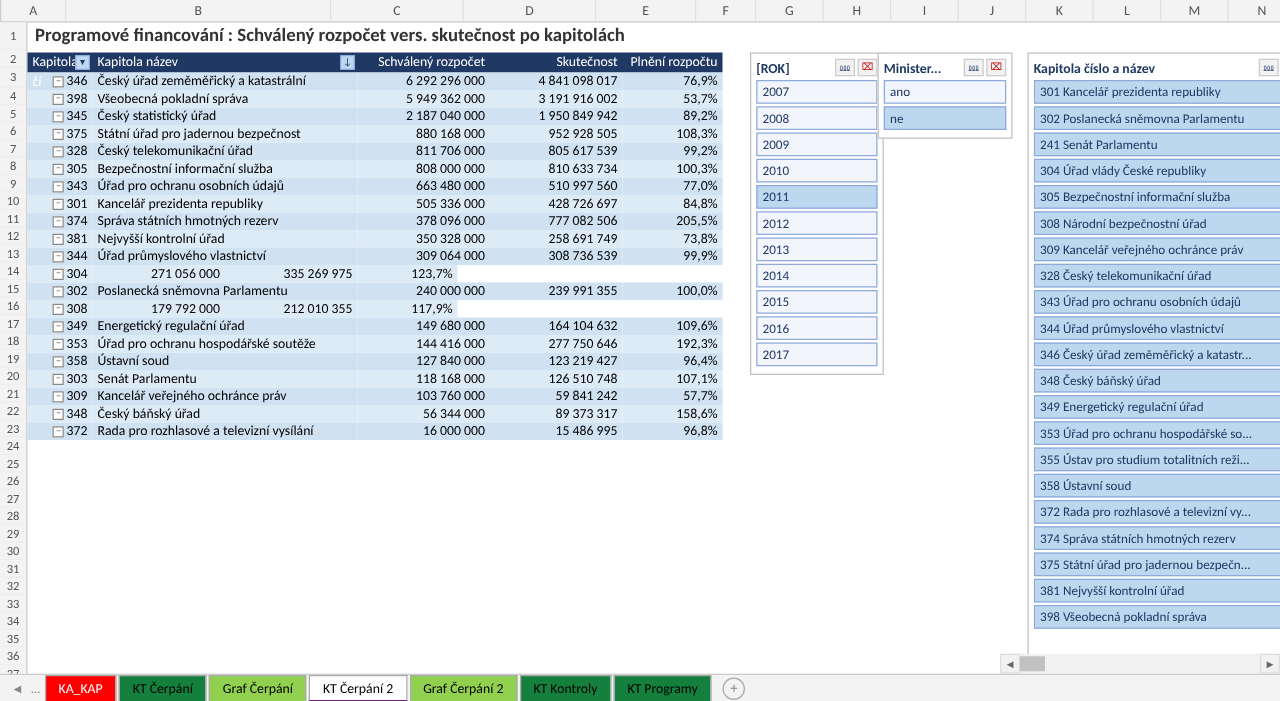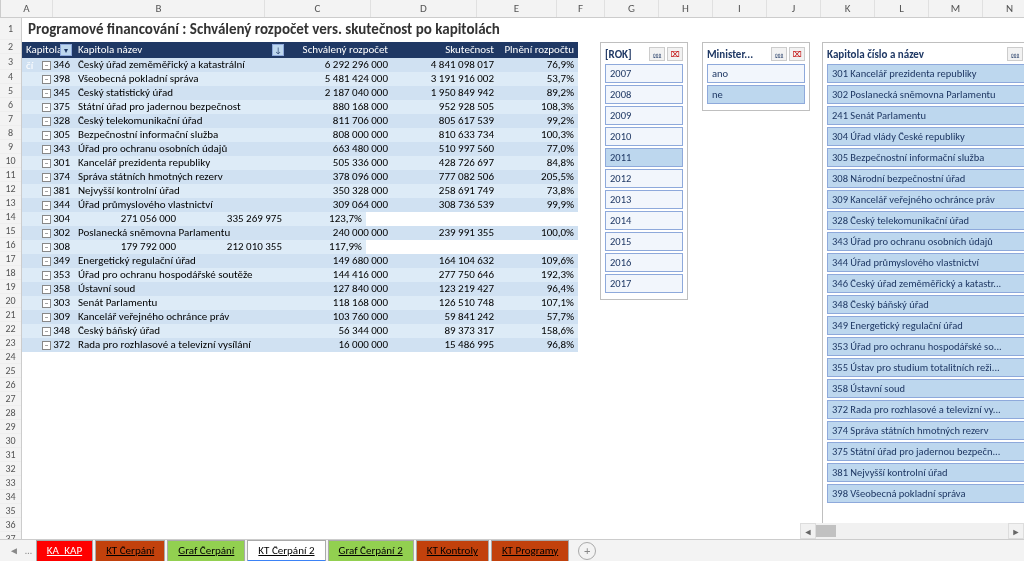--- a/index.html
+++ b/index.html
@@ -37,41 +37,41 @@
 
 
 .slicer { position:absolute; border:1px solid #bfbfbf; background:#fff; padding:4px;}
 .slicer-h { display:flex; align-items:center; margin-bottom:3px;}
 .slicer-h .ttl{ font-weight:bold; color:#1f3864; flex:1; font-size:11px;}
 .slicer-h .ic{ width:16px; height:14px; border:1px solid #ccc; margin-left:2px; display:flex; align-items:center; justify-content:center; font-size:8px; color:#c00000; background:#f2f2f2;}
 .slicer-h .ic.multi{color:#1f3864;}
 .slicer-item { border:1px solid #8ea9db; background:#f2f6fc; padding:2px 4px; margin-bottom:2px; cursor:pointer; color:#1f3864; font-size:10.5px; white-space:nowrap; overflow:hidden; text-overflow:ellipsis;}
 .slicer-item.sel { background:#bdd7ee;}
 
-.rok-sl { left:578px; top:24px; width:88px;}
+.rok-sl { left:578px; top:24px; width:107px;}
 .min-sl { left:680px; top:24px; width:108px;}
 .kap-sl { left:800px; top:24px; width:224px; height:490px;}
 .kap-body{ height:452px; overflow:hidden; position:relative;}
 .kap-sb { position:absolute; right:0; top:20px; bottom:4px; width:16px; background:#f1f1f1;}
 .kap-sb .th{ position:absolute; left:2px; right:2px; top:0; height:60px; background:#c1c1c1;}
 
 
 .h-scroll{position:absolute; bottom:22px; left:800px; right:0; height:16px; background:#f1f1f1; display:flex; align-items:center;}
 .h-scroll .arrow{width:16px;height:16px;display:flex;align-items:center;justify-content:center;color:#666;font-size:9px;border:1px solid #ddd;}
 .h-scroll .track{flex:1;height:16px;position:relative;}
 .h-scroll .thumb{position:absolute;left:0;width:20px;top:2px;bottom:2px;background:#c1c1c1;}
 
 
 .tabs { position:absolute; bottom:0; left:0; right:0; height:22px; background:#f3f3f3; display:flex; align-items:center; padding-left:6px; border-top:1px solid #ccc;}
 .tabs .nav{ color:#888; margin:0 3px; font-size:10px;}
-.tab { padding:3px 10px; margin:16px 1px; border:1px solid #aaa; background:#fff; cursor:pointer; font-size:11px;text-decoration:underline;}
+.tab { padding:3px 10px; margin:16px 1px; border:1px solid #aaa; background:#fff; cursor:pointer; font-size:11px;}
 .tab.red{background:#ff0000;color:#fff;}
-.tab.yellow{background:#c2410c;}
+.tab.yellow{background:#15803d;}
 .tab.green{background:#92d050;}
-.tab.active{background:#fff; border-bottom:2px solid #3b82f6; font-weight:500;}
+.tab.active{background:#fff; border-bottom:2px solid #701a75; font-weight:500;}
 .tabs .plus{ width:18px;height:18px;border:1px solid #aaa;border-radius:50%;display:flex;align-items:center;justify-content:center;margin-left:8px;color:#888;font-size:12px;}
 </style>
 </head>
 <body>
 
 <div class="col-letters">
   <div class="rownum-spacer"></div>
   <div id="col-letters-inner" style="display:flex;">
       <div class="col-letter" style="width: 52px;">A</div>
       <div class="col-letter" style="width: 212px;">B</div>
@@ -145,21 +145,21 @@
           <div class="ptrow">
             <div class="c c0 num"><span class="collapse">−</span>346</div>
             <div class="c c1">Český úřad zeměměřický a katastrální</div>
             <div class="c c2 num">6 292 296 000</div>
             <div class="c c3 num">4 841 098 017</div>
             <div class="c c4 num">76,9%</div>
           </div>
           <div class="ptrow">
             <div class="c c0 num"><span class="collapse">−</span>398</div>
             <div class="c c1">Všeobecná pokladní správa</div>
-            <div class="c c2 num">5 481 424 000</div>
+            <div class="c c2 num">5 949 362 000</div>
             <div class="c c3 num">3 191 916 002</div>
             <div class="c c4 num">53,7%</div>
           </div>
           <div class="ptrow">
             <div class="c c0 num"><span class="collapse">−</span>345</div>
             <div class="c c1">Český statistický úřad</div>
             <div class="c c2 num">2 187 040 000</div>
             <div class="c c3 num">1 950 849 942</div>
             <div class="c c4 num">89,2%</div>
           </div>

